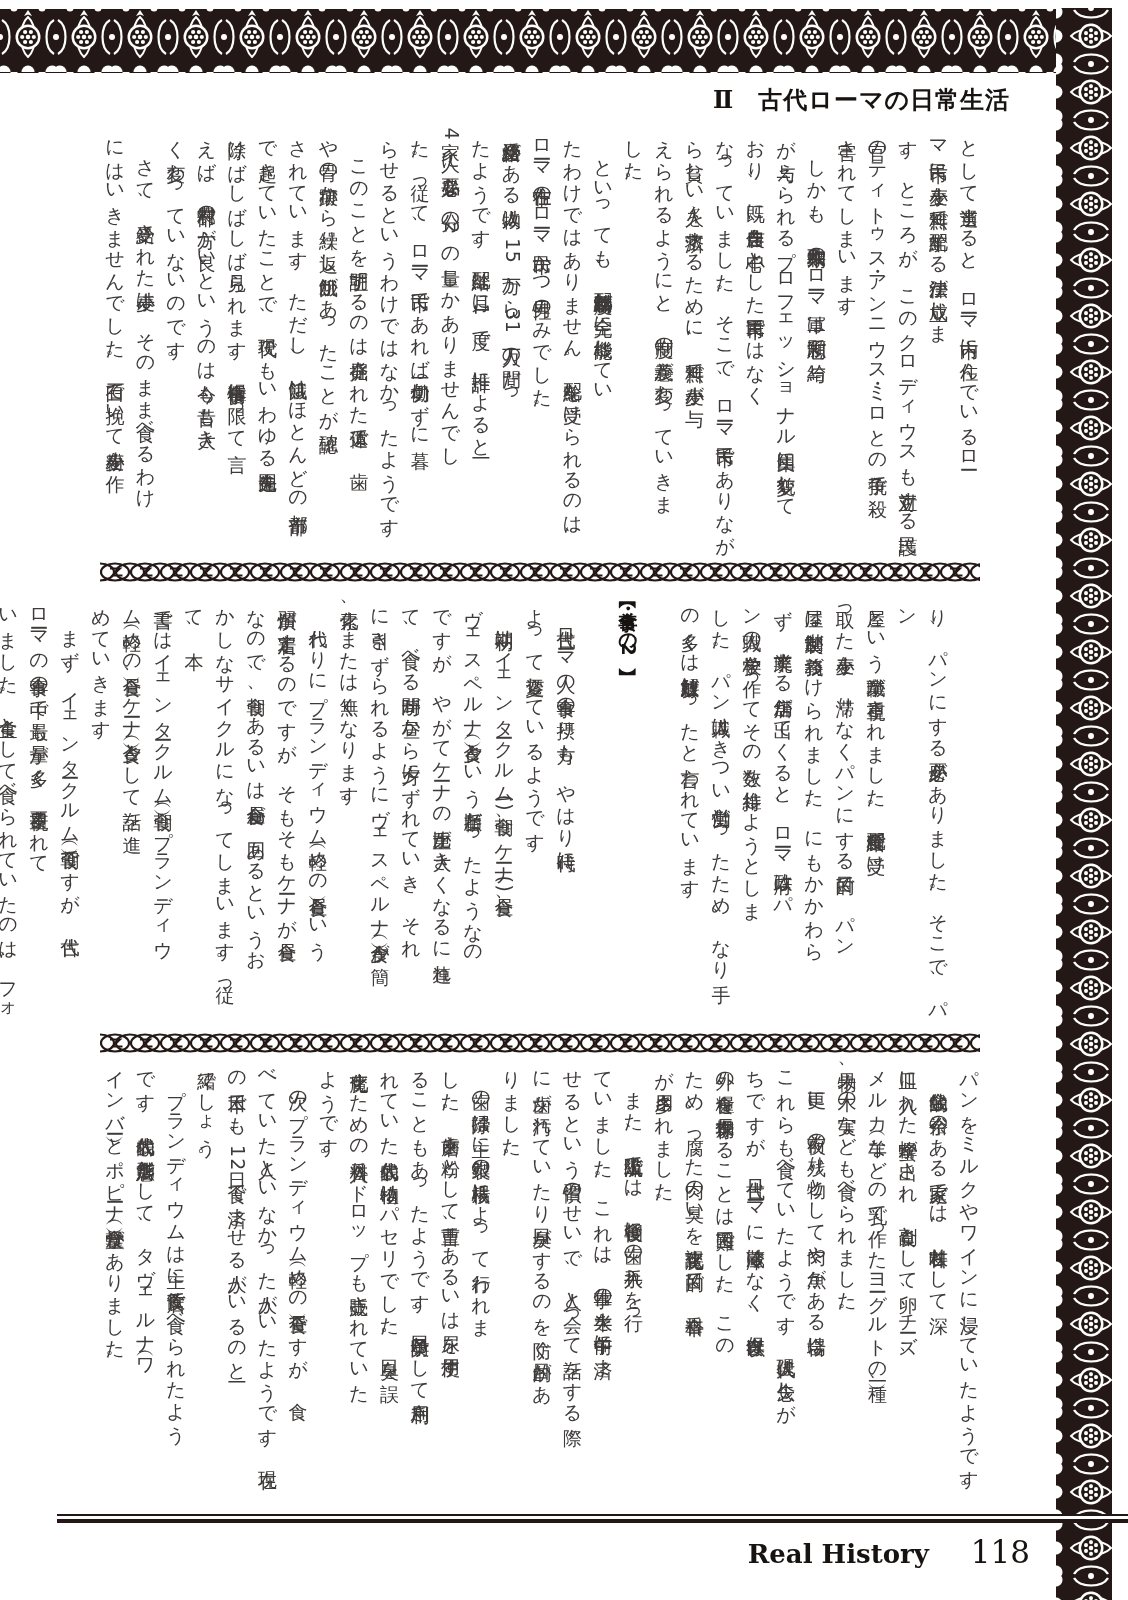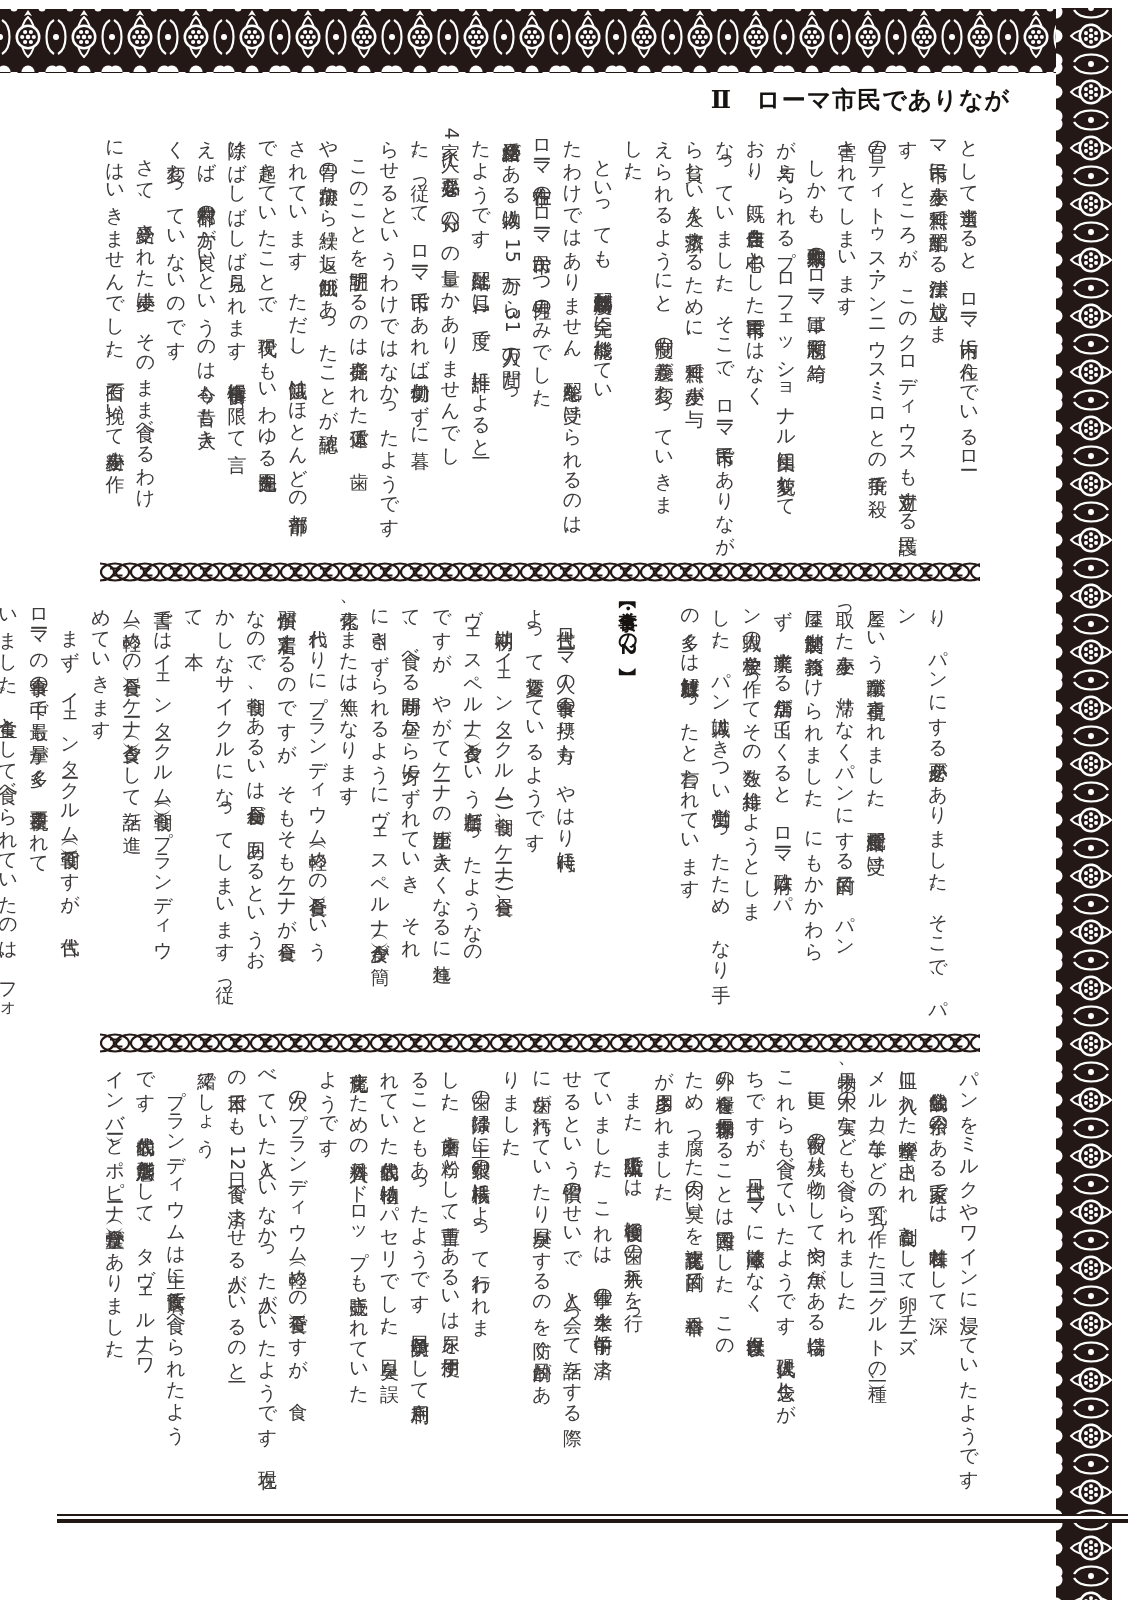--- a/index.html
+++ b/index.html
@@ -97,21 +97,21 @@
       </pattern>
     </defs>
     <rect x="0" y="1" width="1112" height="64" fill="url(#orn)"></rect>
   </svg>
 
   <svg class="right-border" width="56" height="1592" aria-hidden="true">
     <rect x="0" y="0" width="56" height="1592" fill="url(#ornV)"></rect>
   </svg>
 
   <div class="page-header">
-    <span class="num">Ⅱ</span><span>ローマ市民でありなが</span>
+    <span class="num">Ⅱ</span><span>古代ローマの日常生活</span>
   </div>
 
   <div class="vtext section1">として当選すると、ローマ市内に住んでいるロー
 マ市民に小麦を無料で配給する法律が成立しま
 す。ところが、このクロディウスも対立する護民
 官のティトゥス・アンニウス・ミロとの抗争で殺
 害されてしまいます。
 　しかも、共和政末期のローマ軍は志願制で給与
 が与えられるプロフェッショナル集団に変貌して
 おり、既に自作農を中心とした市民軍ではなく
@@ -200,14 +200,18 @@
 ようです。
 　次のプランディウム（軽めの昼食）ですが、食
 べていた人といなかった人がいたようです。現在
 の日本でも、1日2食で済ませる人がいるのと一
 緒でしょう。
 　プランディウムは主に飲食店で食べられたよう
 です。代表的な店舗形態として、タヴェルナ（ワ
 インバー）とポピーナ（軽食堂）がありました。</div>
 
   <div class="footer-rule"></div>
+  <div class="footer">
+    <span class="book-title">Real History</span>
+    <span class="page-number">118</span>
+  </div>
 
 </div>
 
 </body></html>

